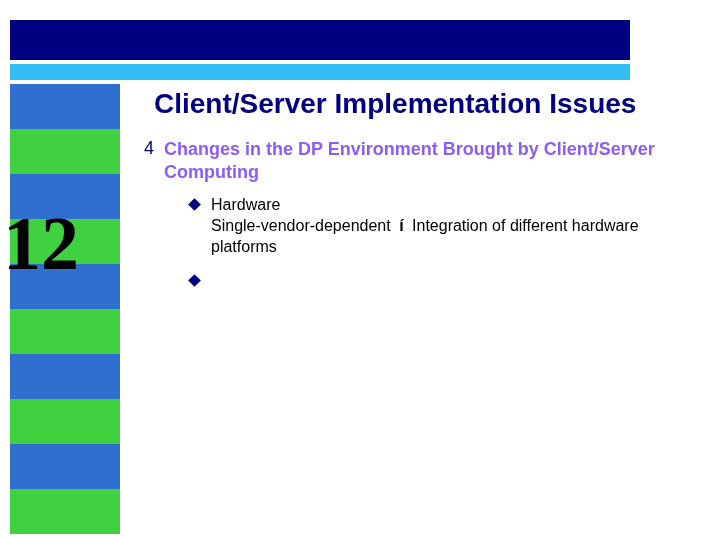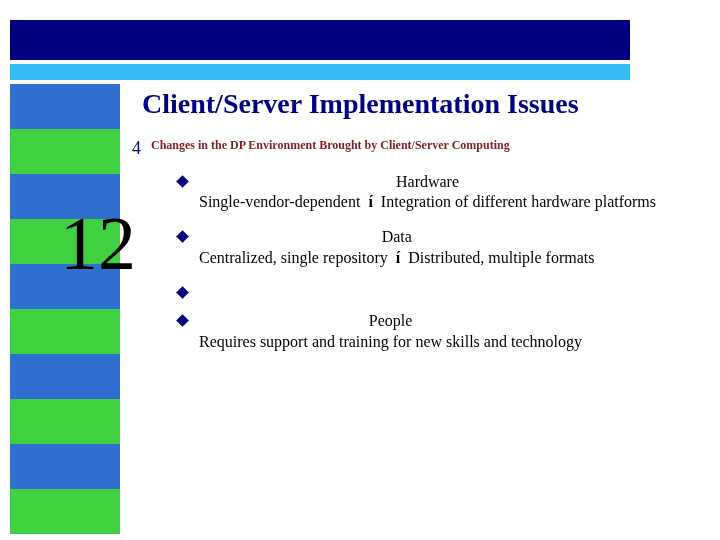--- a/index.html
+++ b/index.html
@@ -36,66 +36,64 @@
   }
   .stripe {
     width: 100%;
     height: 45px;
   }
   .stripe.blue { background: #2F6FCF; }
   .stripe.green { background: #3FD13F; }
   .chapter {
     position: absolute;
     top: 200px;
-    left: 12px;
+    left: 3px;
     width: 124px;
-    text-align: right;
+    text-align: left;
     font-family: Georgia, 'Times New Roman', serif;
     font-size: 76px;
-    font-weight: normal;
+    font-weight: bold;
     color: #000;
   }
   .content {
     position: absolute;
     top: 88px;
-    left: 132px;
+    left: 144px;
     width: 560px;
-    font-family: Liberation Serif, serif;
   }
   .title {
     font-size: 28px;
     font-weight: bold;
     color: #000080;
     margin-left: 10px;
     margin-bottom: 18px;
   }
   .lvl1 {
     display: flex;
     margin-bottom: 12px;
   }
   .lvl1 .bullet {
     color: #000080;
     font-size: 18px;
     margin-right: 10px;
     line-height: 1.2;
     flex: 0 0 auto;
   }
   .lvl1 .txt {
-    font-size: 12px;
+    font-size: 18px;
     font-weight: bold;
-    color: #7f1d1d;
+    color: #8b5cf6;
     line-height: 1.25;
   }
   .subs {
     margin-left: 46px;
   }
   .lvl2 {
     display: flex;
     margin-bottom: 14px;
-    text-align: center;
   }
   .lvl2 .diamond {
     width: 9px;
     height: 9px;
     background: #000080;
     transform: rotate(45deg);
     margin-top: 5px;
     margin-right: 12px;
     flex: 0 0 auto;
   }
@@ -139,23 +137,15 @@
     <span class="txt">Changes in the DP Environment Brought by Client/Server Computing</span>
   </div>
 
   <div class="subs" id="subs">
       <div class="lvl2">
         <div class="diamond"></div>
         <div class="txt">Hardware<br>Single-vendor-dependent <span class="arrow">í</span> Integration of different hardware platforms</div>
       </div>
       <div class="lvl2">
         <div class="diamond"></div>
-        <div class="txt">Data<br>Centralized, single repository <span class="arrow">í</span> Distributed, multiple formats</div>
-      </div>
-      <div class="lvl2">
-        <div class="diamond"></div>
-      </div>
-      <div class="lvl2">
-        <div class="diamond"></div>
-        <div class="txt">People<br>Requires support and training for new skills and technology</div>
       </div>
     </div>
 </div>
 
 </body></html>

